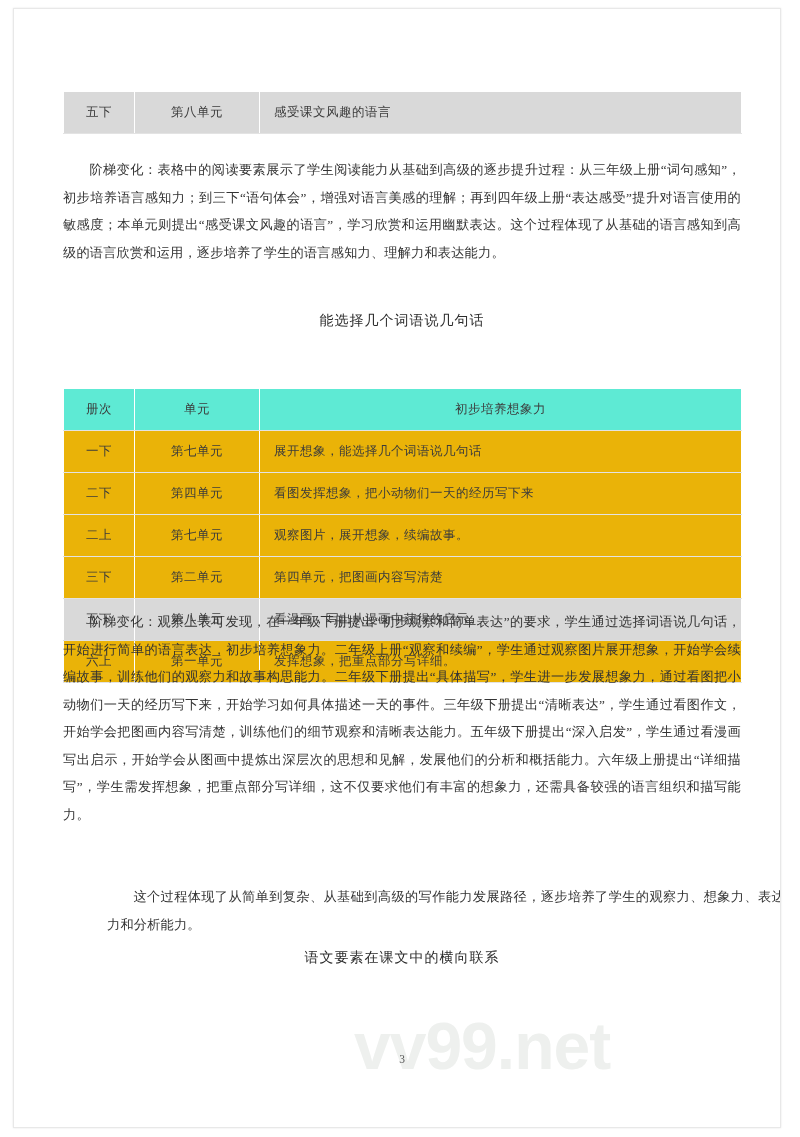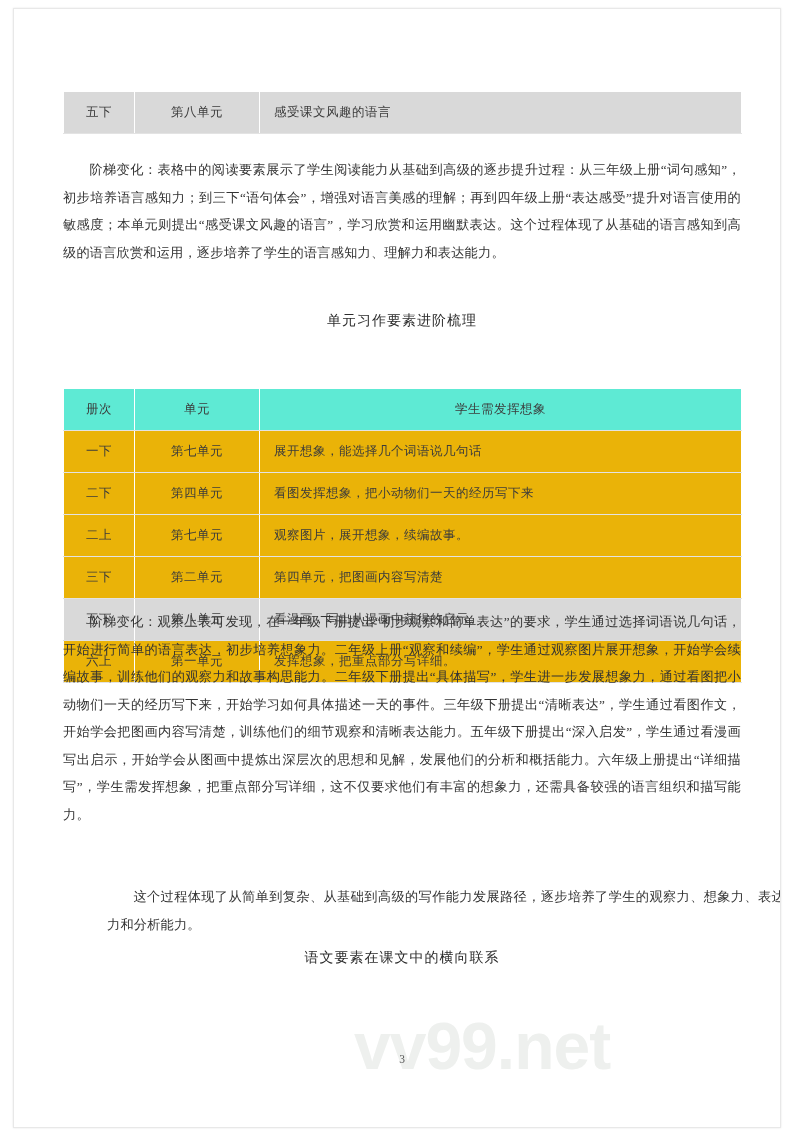--- a/index.html
+++ b/index.html
@@ -170,33 +170,33 @@
         <tr>
           <td>五下</td>
           <td>第八单元</td>
           <td class="left">感受课文风趣的语言</td>
         </tr>
       </tbody>
     </table>
 
     <p class="para p1">阶梯变化：表格中的阅读要素展示了学生阅读能力从基础到高级的逐步提升过程：从三年级上册“词句感知”，初步培养语言感知力；到三下“语句体会”，增强对语言美感的理解；再到四年级上册“表达感受”提升对语言使用的敏感度；本单元则提出“感受课文风趣的语言”，学习欣赏和运用幽默表达。这个过程体现了从基础的语言感知到高级的语言欣赏和运用，逐步培养了学生的语言感知力、理解力和表达能力。</p>
 
-    <div class="heading h1">单元习作要素进阶梳理</div>
+    <div class="heading h1">能选择几个词语说几句话</div>
 
     <table class="doc-table table-green table-writing">
       <colgroup>
           <col style="width:71px">
           <col style="width:125px">
           <col style="width:482px">
         </colgroup>
       <thead>
         <tr>
           <th>册次</th>
           <th>单元</th>
-          <th>学生需发挥想象</th>
+          <th>初步培养想象力</th>
         </tr>
       </thead>
       <tbody>
         <tr>
           <td>一下</td>
           <td>第七单元</td>
           <td class="left">展开想象，能选择几个词语说几句话</td>
         </tr>
         <tr>
           <td>二下</td>

